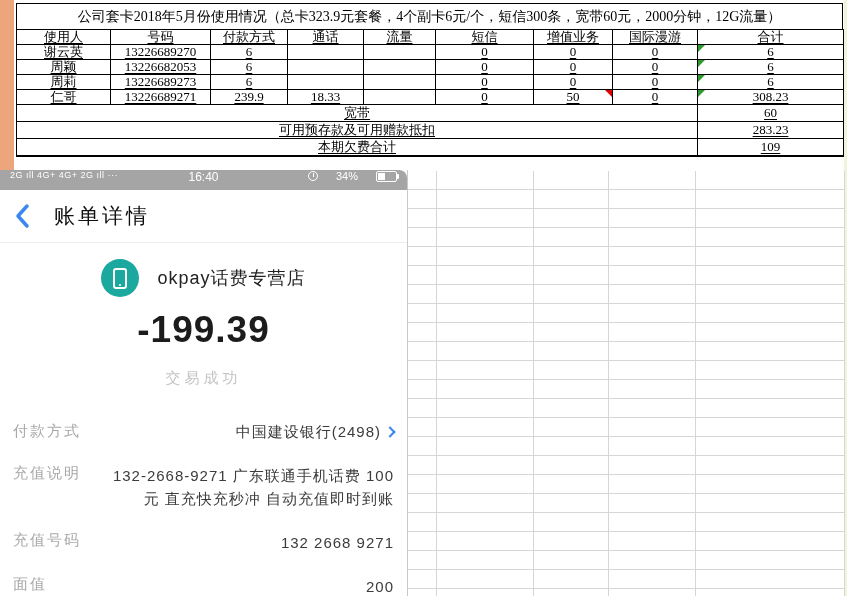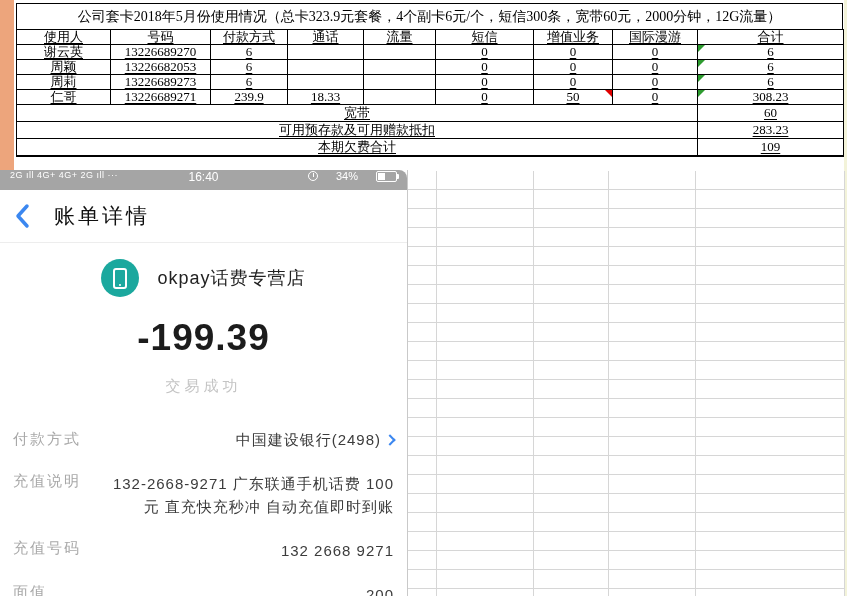--- a/index.html
+++ b/index.html
@@ -52,21 +52,21 @@
   .back-button { width:20px; height:26px; cursor:pointer; display:flex; align-items:center; }
   .nav-title { margin-left:20px; font-size:21px; font-weight:normal; color:#111; letter-spacing:3px; }
 
   .merchant-row { margin-top:16px; display:flex; align-items:center; justify-content:center; gap:18px; }
   .merchant-circle { width:38px; height:38px; border-radius:50%; background:#1ba89e; display:flex; align-items:center; justify-content:center; }
   .phone-glyph { width:14px; height:21px; border:2px solid #fff; border-radius:3px; position:relative; }
   .phone-glyph::after { content:""; position:absolute; left:50%; bottom:1px; transform:translateX(-50%);
     width:2px; height:2px; background:#fff; border-radius:50%; }
   .merchant-name { font-size:18px; color:#222; letter-spacing:1px; }
 
-  .amount { margin-top:20px; text-align:center; font-size:37px; font-weight:600; color:#1c1c1c; letter-spacing:1px; }
+  .amount { margin-top:12px; text-align:center; font-size:37px; font-weight:600; color:#1c1c1c; letter-spacing:1px; }
   .txn-status { margin-top:18px; text-align:center; font-size:15px; color:#c4c4c4; letter-spacing:4px; }
 
   .details { margin-top:32px; padding:0 13px; }
   .detail-row { display:flex; align-items:flex-start; margin-bottom:21px; }
   .detail-row:last-child { margin-bottom:0; }
   .detail-label { font-size:15px; color:#a8a8a8; letter-spacing:2px; white-space:nowrap; }
   .detail-value { margin-left:auto; font-size:15px; color:#3c3c3c; text-align:right; letter-spacing:1px; line-height:23px; }
   .bank-row { cursor:pointer; align-items:center; }
   .chevron-right-icon { display:inline-block; width:8px; height:8px; margin-left:5px; margin-bottom:1px;
     border-top:2px solid #3b87f0; border-right:2px solid #3b87f0; transform:rotate(45deg); }

